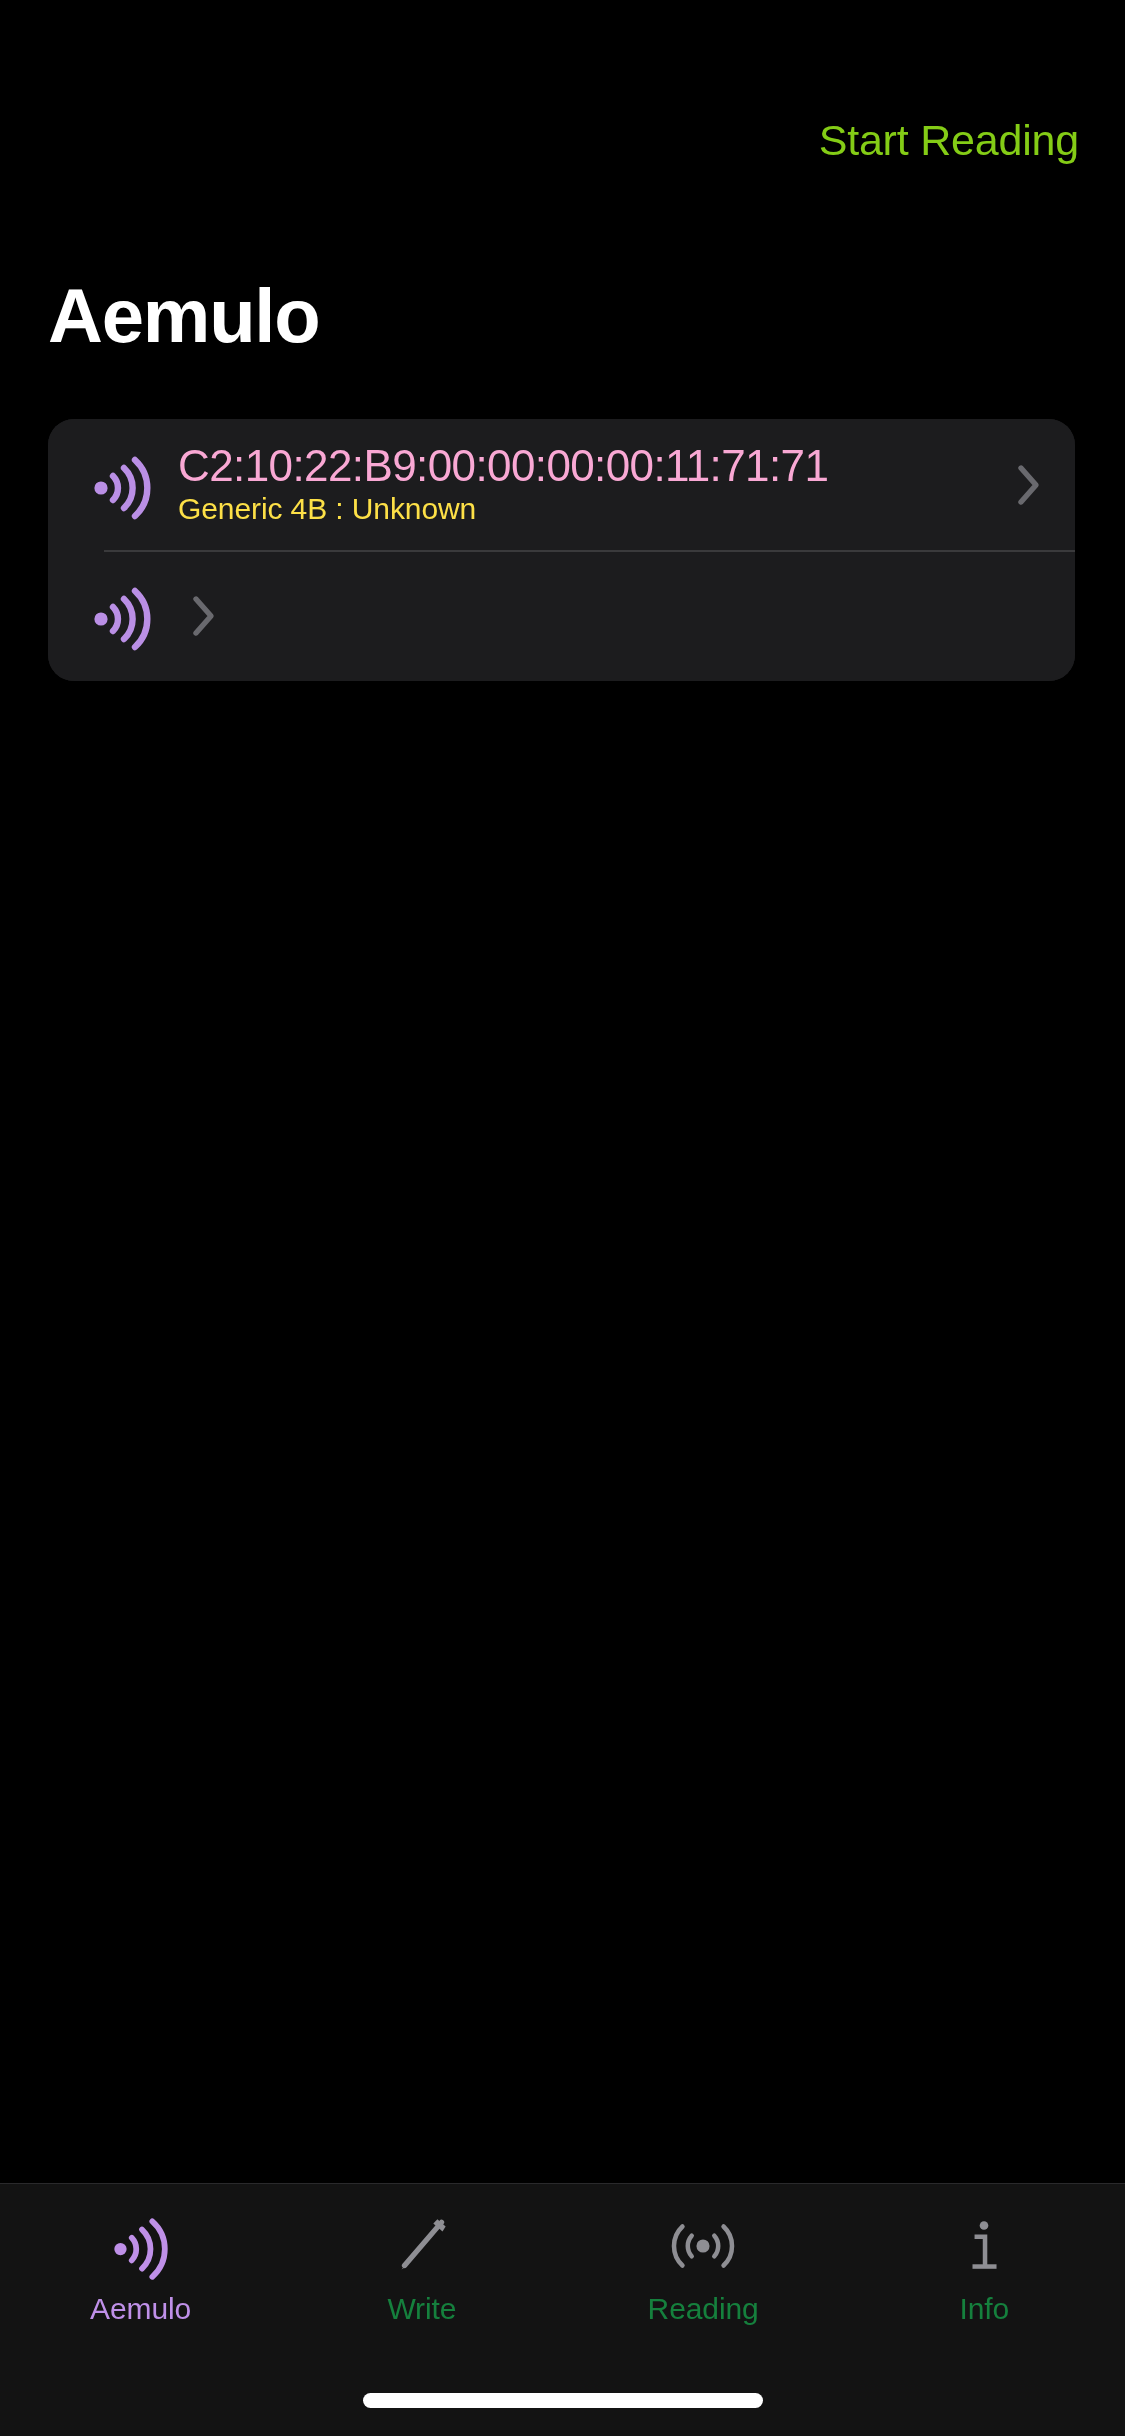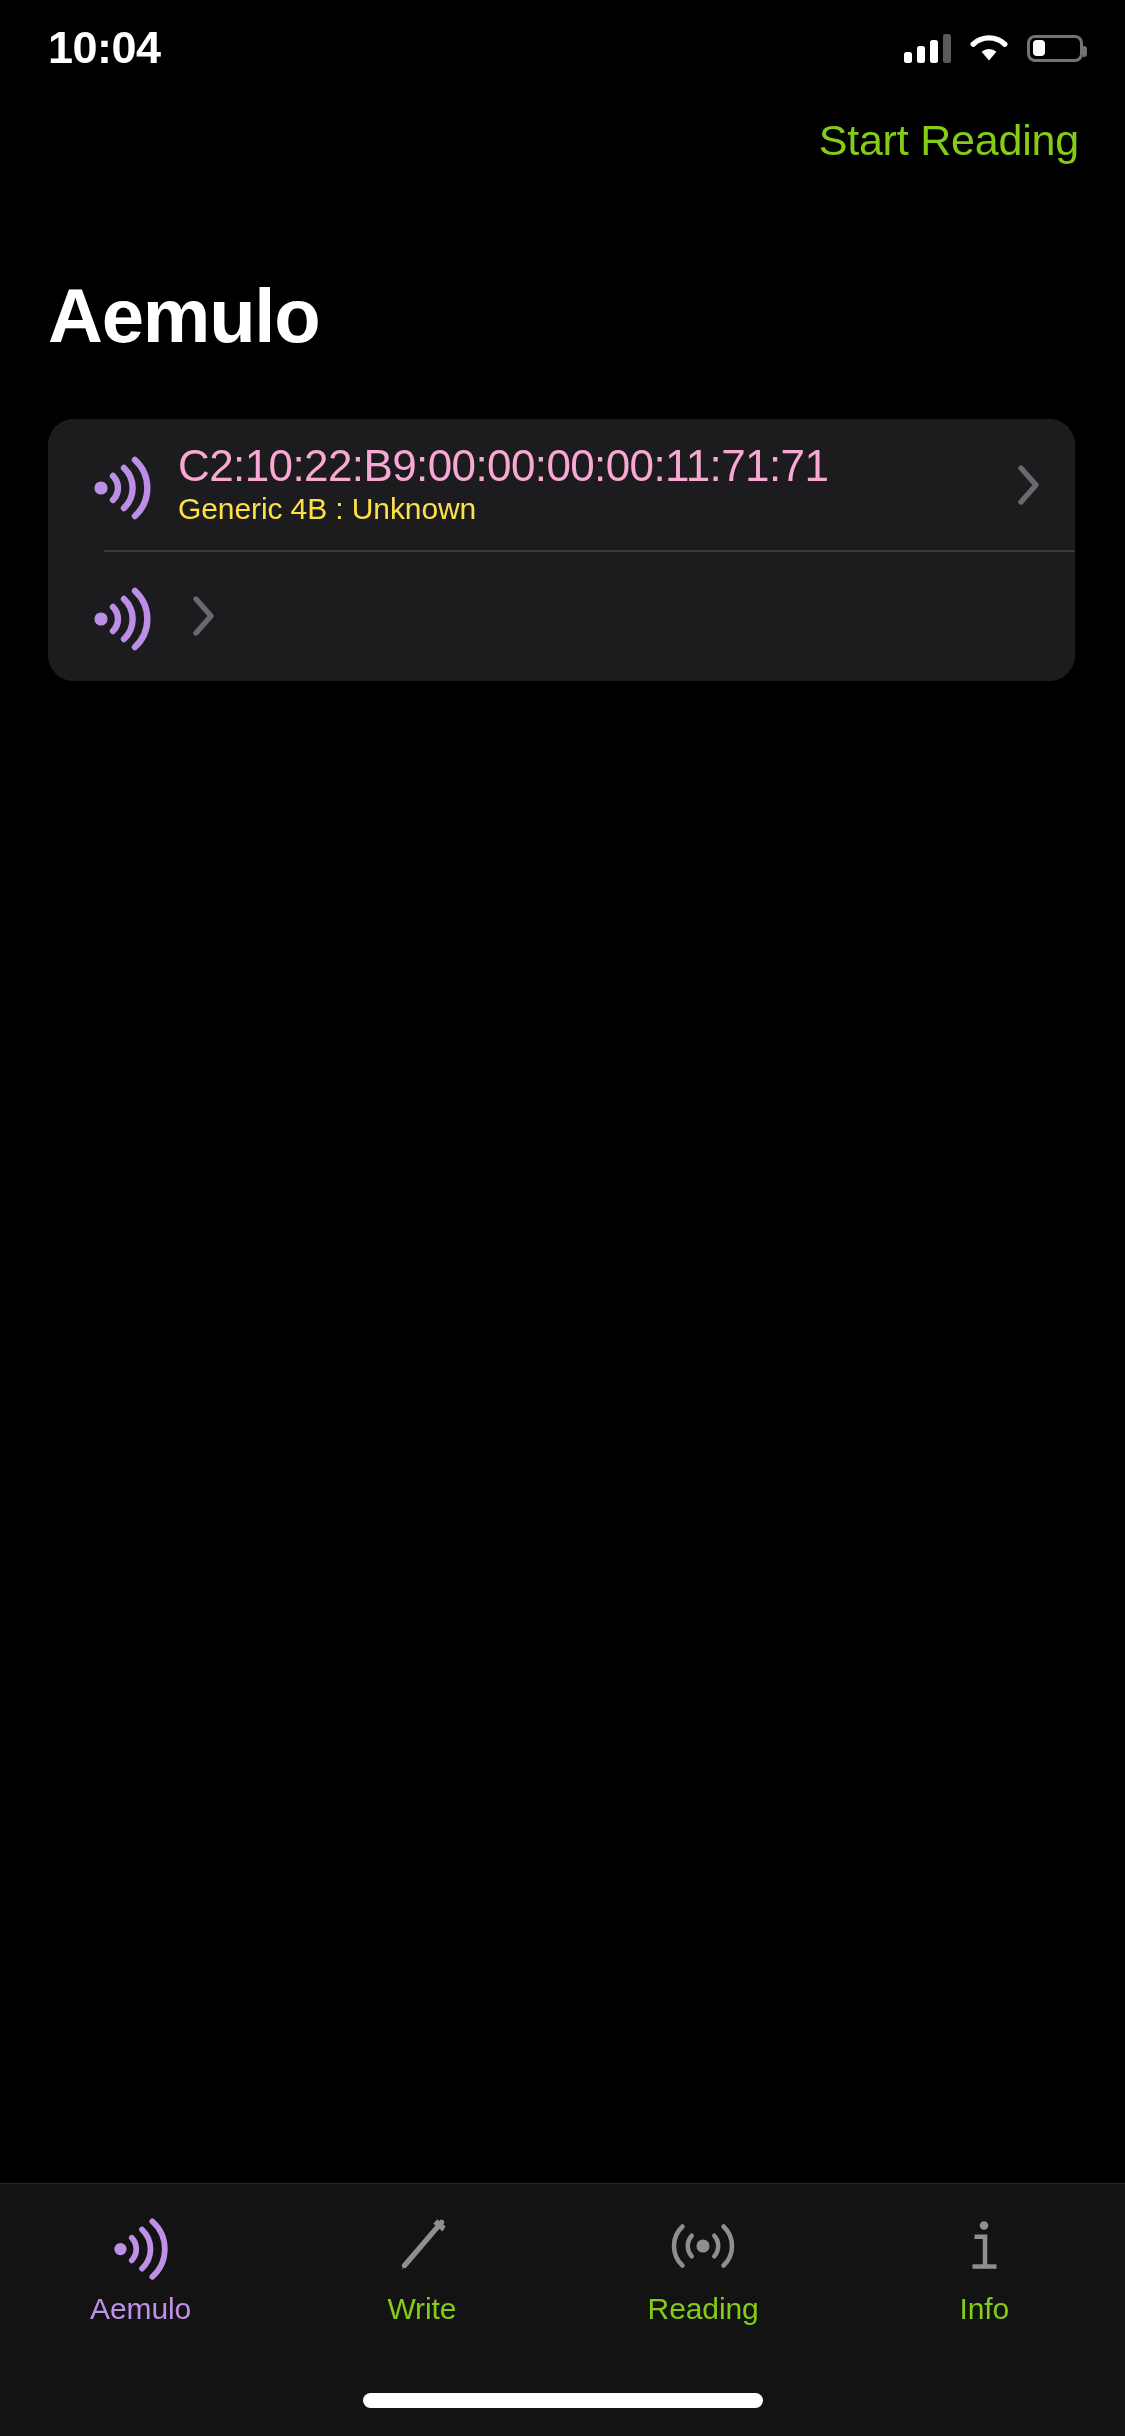--- a/index.html
+++ b/index.html
@@ -144,59 +144,36 @@
     align-items:center; justify-content:flex-start;
     padding-top:24px;
     cursor:pointer;
     background:none; border:none;
   }
   .tab-icon { width:76px; height:76px; display:block; }
   .tab-label {
     margin-top:8px;
     font-size:30px; font-weight:400;
     letter-spacing:-0.1px;
-    color:#84cc16;
+    color:#15803d;
   }
   .tab-item.active .tab-label { color:#BF90E8; }
   #home-indicator {
     position:absolute; left:50%; bottom:28px;
     transform:translateX(-50%);
     width:400px; height:15px;
     border-radius:10px;
     background:#ffffff;
   }
 </style>
 </head>
 <body>
 
 <div id="phone">
 
-  <div id="status-bar">
-    <div id="status-time">10:04</div>
-
-    <div id="status-icons">
-
-      <span class="cell-bars">
-        <i></i>
-          <i></i>
-          <i></i>
-          <i></i>
-      </span>
-
-      <svg class="wifi-icon" viewBox="0 0 42 30">
-        <path d="M21 27.5 L13.6 18.8 A11.4 11.4 0 0 1 28.4 18.8 Z" fill="#ffffff"></path>
-        <path d="M5.2 11.2 A23 23 0 0 1 36.8 11.2" stroke="#ffffff" stroke-width="5.4" fill="none" stroke-linecap="round"></path>
-      </svg>
-
-      <span class="batt">
-        <span class="batt-fill" style="width:28%"></span>
-      </span>
-
-    </div>
-  </div>
 
   <div id="nav-bar">
     <button id="start-reading-button">Start Reading</button>
   </div>
 
   <div id="page-title">Aemulo</div>
 
   <div id="tag-list">
 
     <div class="tag-row">

